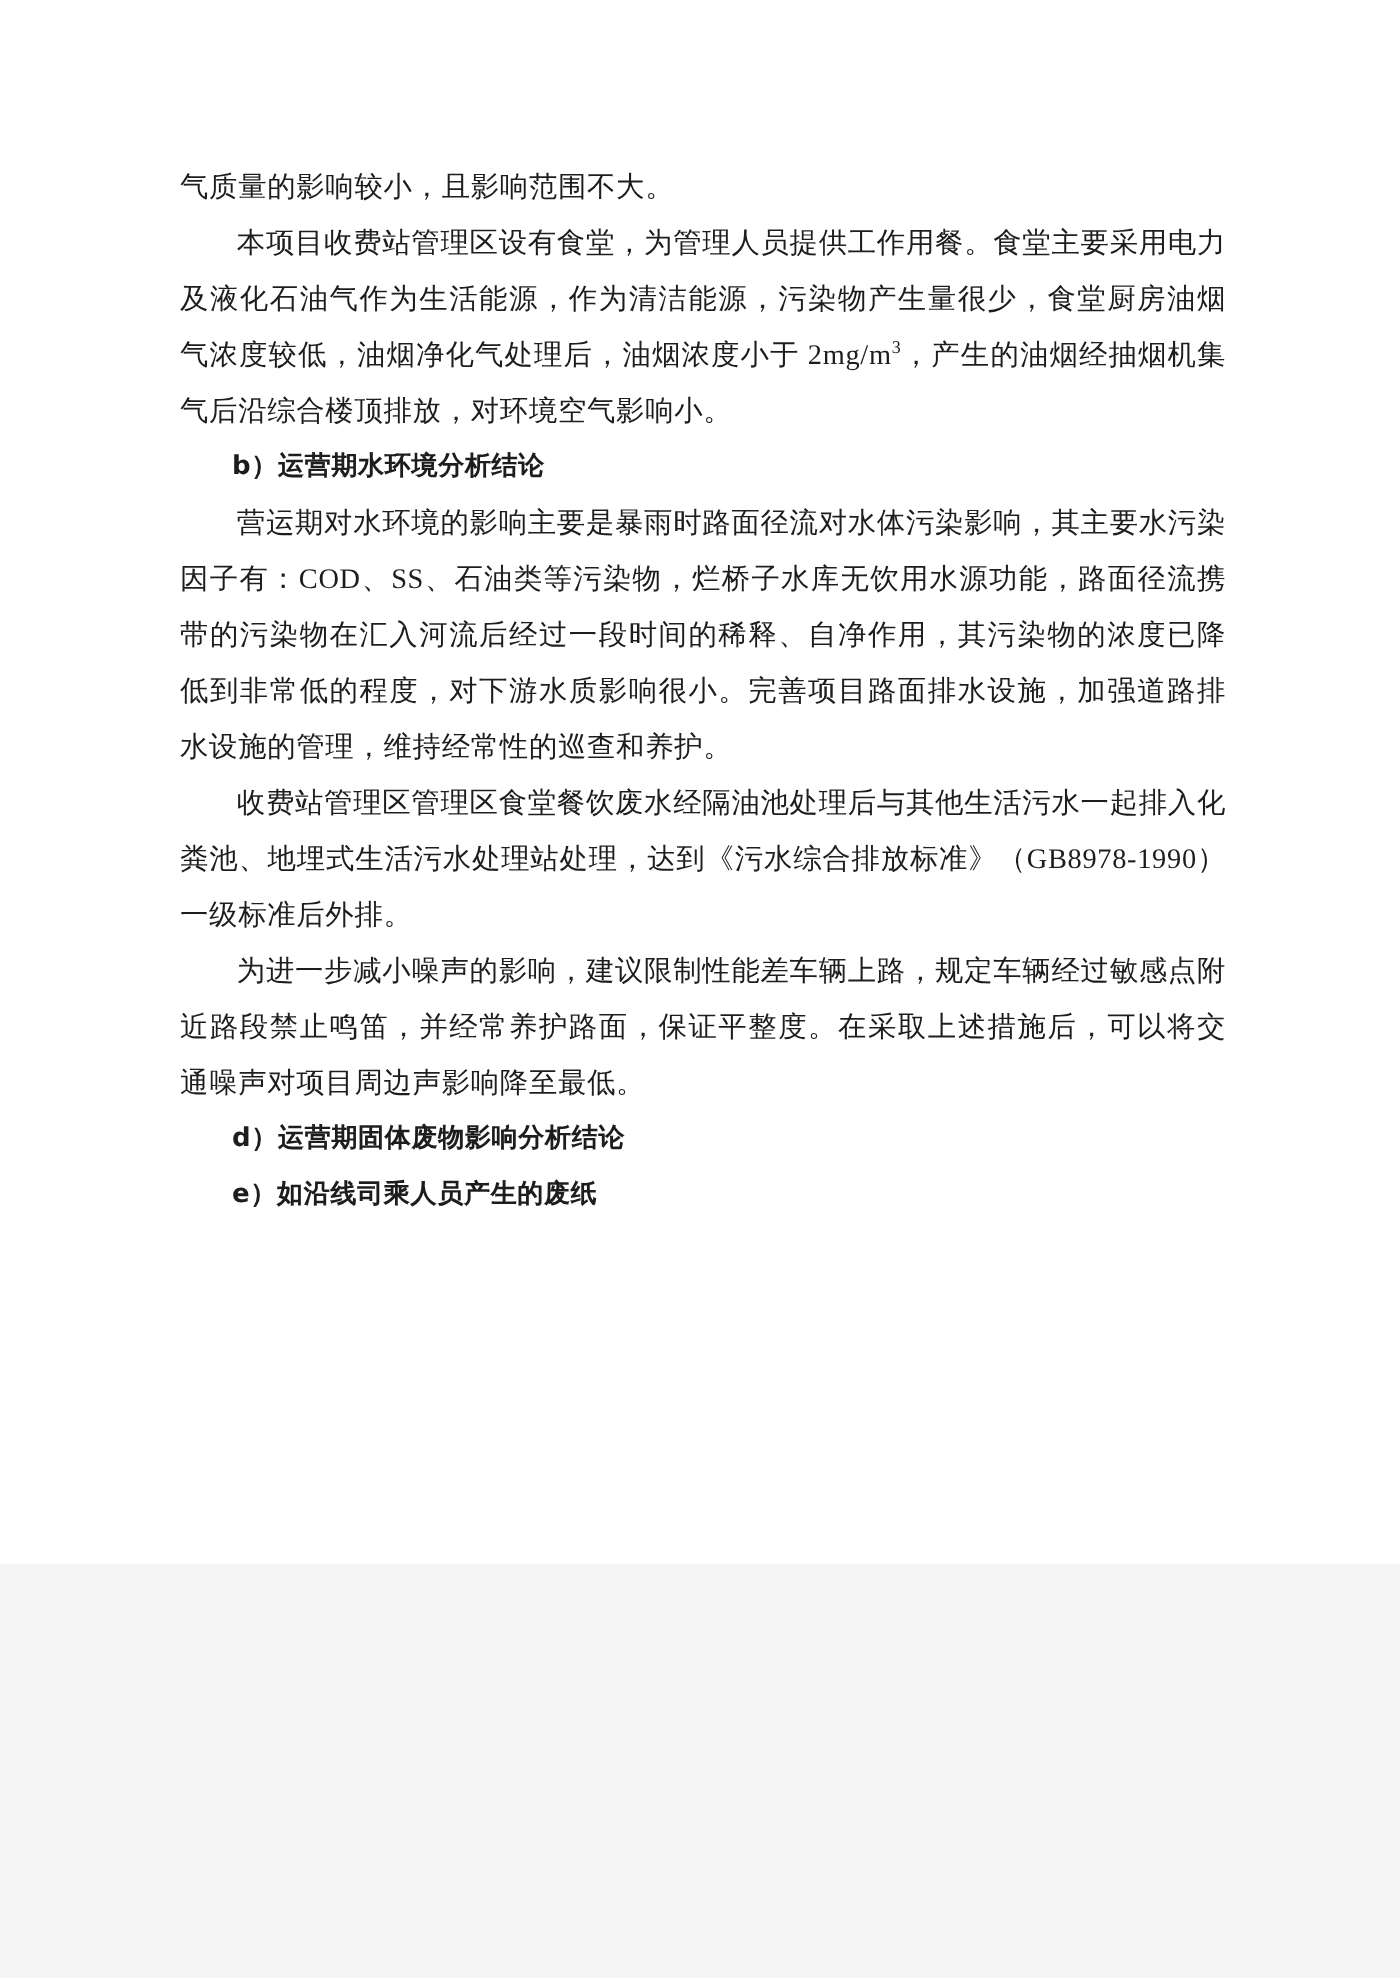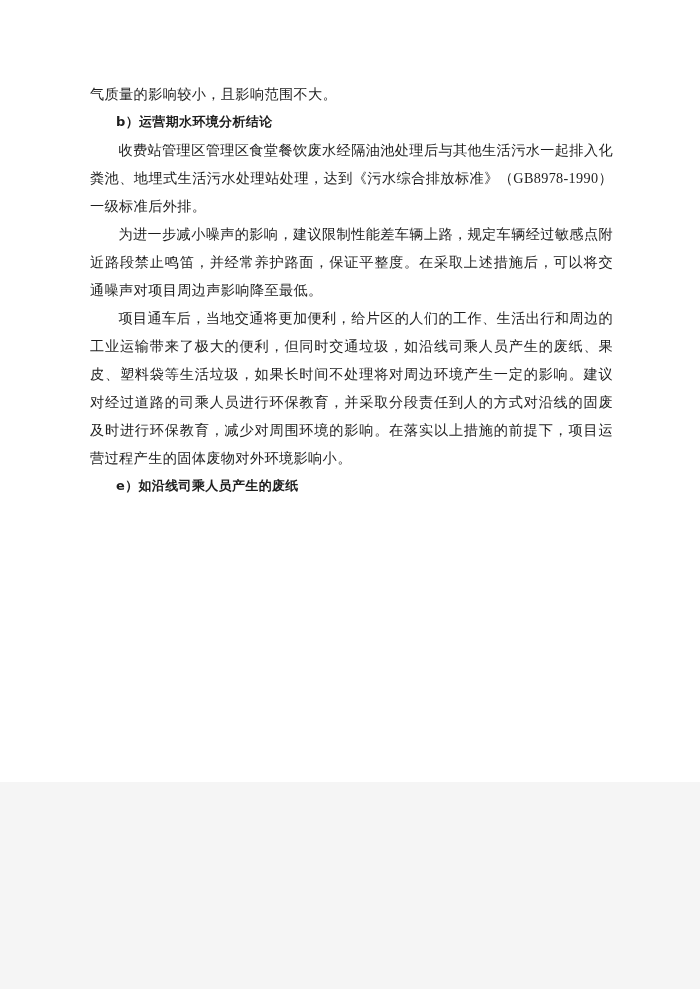--- a/index.html
+++ b/index.html
@@ -47,29 +47,31 @@
   }
 </style>
 </head>
 <body>
 
 <div class="page">
   <div class="content">
 
     <p class="no-indent">气质量的影响较小，且影响范围不大。</p>
 
+    <p><span>本项目收费站管理区设有食堂，为管理人员提供工作用餐。食堂主要采用电力及液化石油气作为生活能源，作为清洁能源，污染物产生量很少，食堂厨房油烟气浓度较低，油烟净化气处理后，油烟浓度小于 2mg/m</span><sup>3</sup><span>，产生的油烟经抽烟机集气后沿综合楼顶排放，对环境空气影响小。</span></p>
 
     <p class="heading">b）运营期水环境分析结论</p>
 
+    <p>营运期对水环境的影响主要是暴雨时路面径流对水体污染影响，其主要水污染因子有：COD、SS、石油类等污染物，烂桥子水库无饮用水源功能，路面径流携带的污染物在汇入河流后经过一段时间的稀释、自净作用，其污染物的浓度已降低到非常低的程度，对下游水质影响很小。完善项目路面排水设施，加强道路排水设施的管理，维持经常性的巡查和养护。</p>
 
     <p>收费站管理区管理区食堂餐饮废水经隔油池处理后与其他生活污水一起排入化粪池、地埋式生活污水处理站处理，达到《污水综合排放标准》（GB8978-1990）一级标准后外排。</p>
 
 
     <p>为进一步减小噪声的影响，建议限制性能差车辆上路，规定车辆经过敏感点附近路段禁止鸣笛，并经常养护路面，保证平整度。在采取上述措施后，可以将交通噪声对项目周边声影响降至最低。</p>
 
+    <p class="heading">d）运营期固体废物影响分析结论</p>
 
-    <p>项目通车后，当地交通将更加便利，给片区的人们的工作、生活出行和周边的工业运输带来了极大的便利，但同时交通垃圾，如沿线司乘人员产生的废纸、果皮、塑料袋等生活垃圾，如果长时间不处理将对周边环境产生一定的影响。建议对经过道路的司乘人员进行环保教育，并采取分段责任到人的方式对沿线的固废及时进行环保教育，减少对周围环境的影响。在落实以上措施的前提下，项目运营过程产生的固体废物对外环境影响小。</p>
 
     <p class="heading">e）如沿线司乘人员产生的废纸</p>
 
 
   </div>
 </div>
 
 </body></html>

